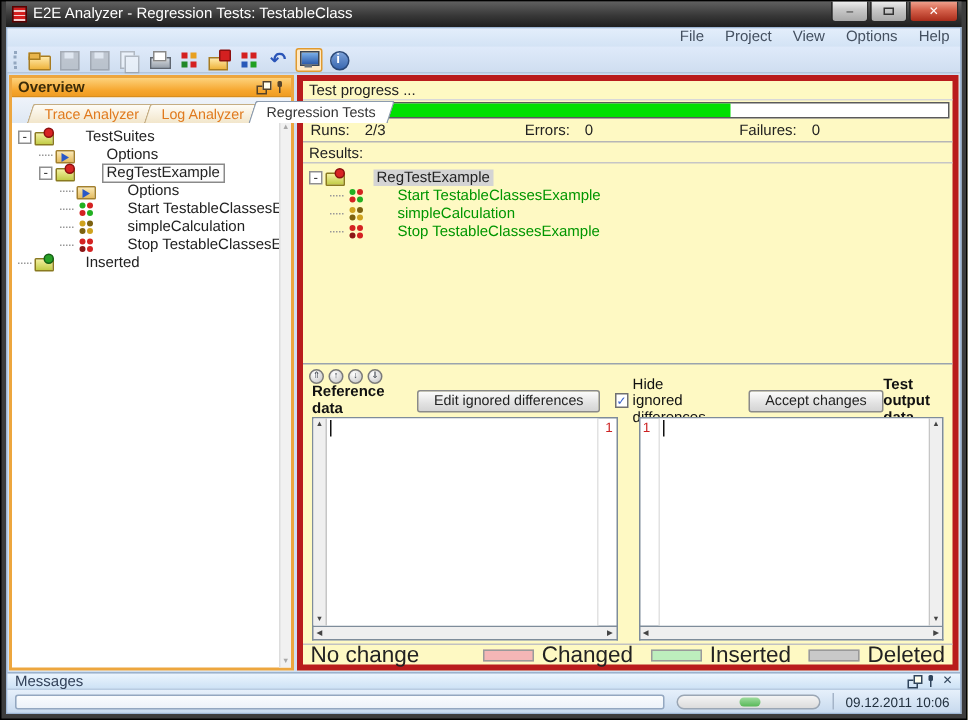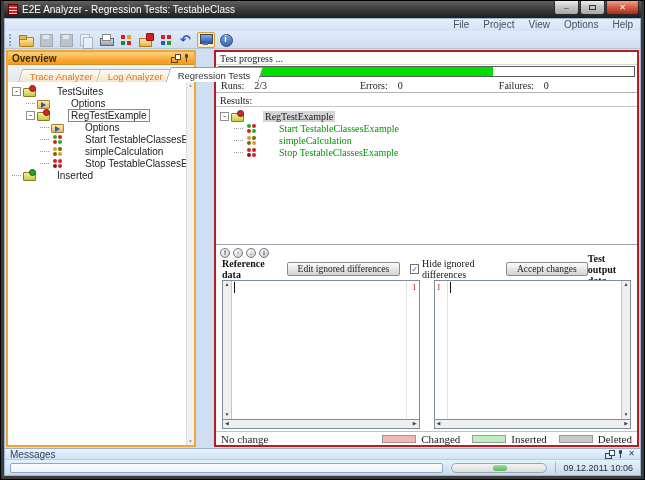--- a/index.html
+++ b/index.html
@@ -58,21 +58,21 @@
   box-shadow:6px 0 0 #d42020, 0 6px 0 #2858b8, 6px 6px 0 #20a020; }
 .tb-undo::before { content:"\21B6"; position:absolute; left:2px; top:0px; color:#2a55b8; font-size:13px; font-weight:bold; }
 .tb-monitor::before { content:""; position:absolute; left:2px; top:2px; width:11px; height:8px;
   background:linear-gradient(#7cb0ea,#2a58a8); border:1px solid #3a4454; }
 .tb-monitor::after { content:""; position:absolute; left:5px; top:11px; width:5px; height:2px; background:#66707e; }
 .tb-info::before { content:""; position:absolute; left:2px; top:2px; width:11px; height:11px; border-radius:50%;
   background:linear-gradient(#7aa0d8,#3a68b0); border:1px solid #2a4878; }
 .tb-info::after { content:"i"; position:absolute; left:0; top:2px; width:15px; text-align:center; color:#fff; font-size:9px; font-weight:bold; }
 
 
-.main { flex:1; display:flex; gap:18px; padding:1px; min-height:0; }
+.main { flex:1; display:flex; gap:2px; padding:1px; min-height:0; }
 
 
 .overview { width:190px; border:2px solid #eda63e; background:#fff; display:flex; flex-direction:column; }
 .ov-header { height:13px; display:flex; align-items:center; padding:0 4px;
   background:linear-gradient(#fdd27c,#f6a62e 70%,#ef9c22); border-bottom:1px solid #d88d1e; }
 .ov-title { flex:1; font-size:10px; font-weight:bold; color:#3c2c08; }
 .hdr-icons { display:flex; gap:4px; align-items:center; }
 .float-icon { width:8px; height:8px; position:relative; }
 .float-icon::before { content:""; position:absolute; left:0; top:3px; width:5px; height:4px; border:1px solid #55432a; }
 .float-icon::after { content:""; position:absolute; left:4px; top:0; width:4px; height:4px; border:1px solid #55432a; background:#ffe; }
@@ -110,21 +110,21 @@
 .ic-library::after { content:""; position:absolute; left:6px; top:0; width:5px; height:5px; border-radius:50%; background:#28a028; border:1px solid #156015; }
 .ic-step-start::before, .ic-step-calc::before, .ic-step-stop::before { content:""; position:absolute; left:2px; top:2px; width:4px; height:4px; border-radius:50%; }
 .ic-step-start::before { background:#22b022; box-shadow:5px 0 0 #d42222, 0 5px 0 #d42222, 5px 5px 0 #22b022; }
 .ic-step-calc::before  { background:#cfa31e; box-shadow:5px 0 0 #7c6210, 0 5px 0 #7c6210, 5px 5px 0 #cfa31e; }
 .ic-step-stop::before  { background:#d42222; box-shadow:5px 0 0 #d42222, 0 5px 0 #8c1616, 5px 5px 0 #d42222; }
 .tlabel { padding:0 2px; line-height:11px;margin-left:16px; }
 .tlabel.focus-sel { outline:1px solid #8a8a8a; background:#fcfcfc; }
 .tlabel.gray-sel { background:#d4d4d4; }
 
 
-.rpanel { flex:1; border:2px solid #b91c1c; background:#ffffff; display:flex; flex-direction:column; min-width:0;font-family:Liberation Serif, serif; }
+.rpanel { flex:1; border:4px solid #b91c1c; background:#fef9c3; display:flex; flex-direction:column; min-width:0; }
 .tp-label-row { height:13px; font-size:10px; color:#222; padding:1px 4px; border-bottom:1px solid #d8d8d8; }
 .tp-bar-row { height:13px; padding:1px 2px; }
 .tp-bar { height:11px; border:1px solid #5a5a5a; background:#fff; }
 .tp-fill { height:100%; background:linear-gradient(#40ff40,#00e000); }
 .tp-stats { height:15px; display:flex; align-items:center; font-size:10px; color:#222; border-bottom:1px solid #b6b6b6; }
 .stat-col { width:33%; padding-left:5px; }
 .stat-col b { font-weight:normal; margin-right:10px; }
 .results-label { height:13px; font-size:10px; color:#222; padding:2px 4px; }
 .results-box { flex:1; border-top:1px solid #c6c6c6; border-bottom:1px solid #9aa4ae; padding-top:3px; overflow:hidden; }
 
@@ -154,21 +154,21 @@
 .vscroll.right-side { border-left:1px solid #c6c6c6; }
 .pane-text { flex:1; position:relative; background:#fff; }
 .caret { position:absolute; left:2px; top:1px; width:1px; height:11px; background:#111; }
 .lnum { width:13px; font-size:9px; padding-top:1px; }
 .lnum.right-col { text-align:right; padding-right:2px; border-left:1px solid #e2e2e2; }
 .lnum.left-col { text-align:left; padding-left:2px; border-right:1px solid #e2e2e2; }
 .hscroll { height:9px; border:1px solid #7e8c9a; border-top:none; background:#efefef;
   display:flex; justify-content:space-between; align-items:center; padding:0 2px; }
 .hscroll span { font-size:5px; color:#444; line-height:6px; }
 
-.diff-status { height:14px; border-top:1px solid #c2c2c2; display:flex; align-items:center; font-size:11px; color:#222; padding:0 5px; }
+.diff-status { height:14px; border-top:1px solid #c2c2c2; display:flex; align-items:center; font-size:15px; color:#222; padding:0 5px; }
 .legend { display:flex; align-items:center; }
 .legend-item { display:flex; align-items:center; margin-left:12px; }
 .swatch { width:34px; height:8px; border:1px solid #9a9a9a; margin-right:5px; }
 
 
 .msg-header { height:12px; display:flex; align-items:center; padding:0 5px;
   background:linear-gradient(#ecf5fe,#cde2f5); border-top:1px solid #9cb2cc; border-bottom:1px solid #b8cce2;
   font-size:10px; color:#33425a;justify-content:flex-end; }
 .msg-header .hdr-icons .float-icon::before, .msg-header .hdr-icons .float-icon::after { border-color:#30455c; }
 .msg-header .hdr-icons .pin-icon::before, .msg-header .hdr-icons .pin-icon::after { background:#30455c; }

